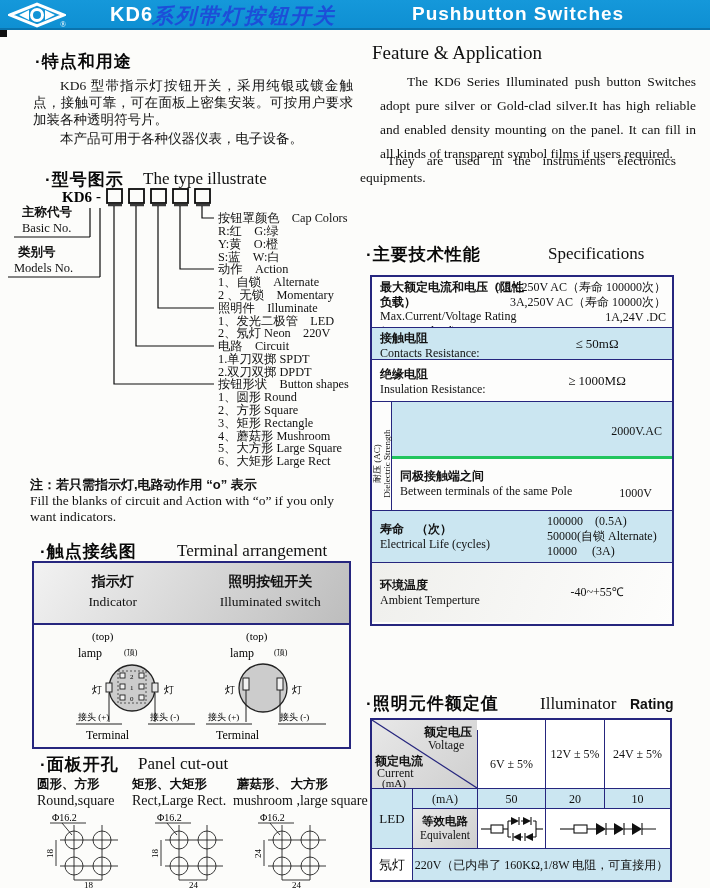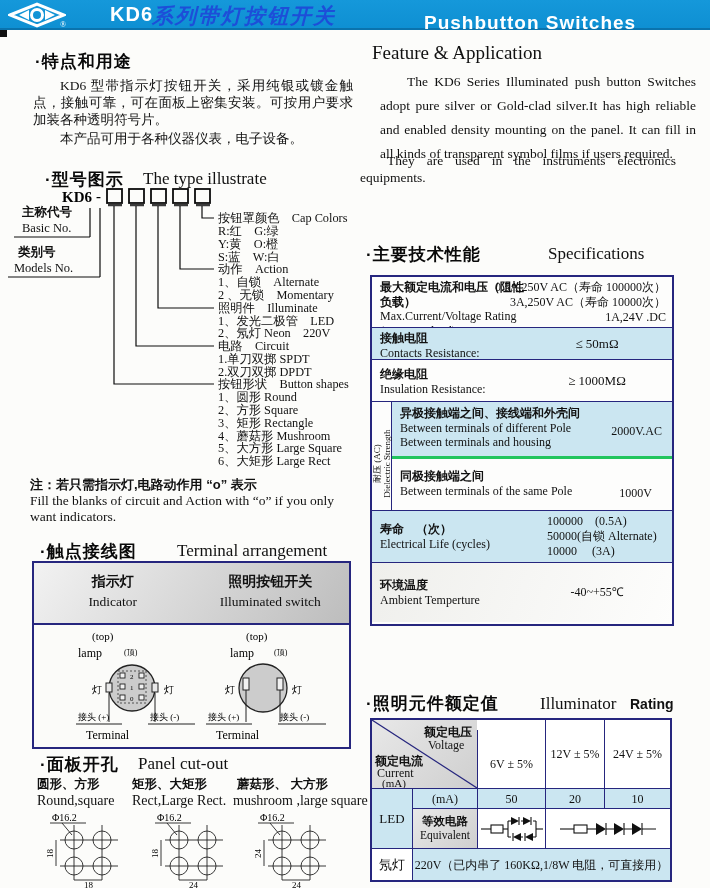--- a/index.html
+++ b/index.html
@@ -7,22 +7,22 @@
         font-family:"Liberation Serif", serif;color:#111;}
   .abs{position:absolute;}
   
   .banner{left:0;top:0;width:710px;height:30px;background:linear-gradient(#1598da,#0e8fd2);}
   .banner-edge{left:0;top:28px;width:710px;height:2px;background:#0a73ad;}
   .banner-notch{left:0;top:30px;width:7px;height:7px;background:#101010;}
   .banner-model{left:110px;top:3px;font-family:"Liberation Sans",sans-serif;font-weight:bold;
         font-size:20px;color:#fff;letter-spacing:1px;}
   .banner-cn{left:152px;top:2px;font-family:"Liberation Sans",sans-serif;font-weight:bold;
         font-style:italic;font-size:21px;color:#1d4ed8;letter-spacing:2px;}
-  .banner-en{left:412px;top:12px;font-family:"Liberation Sans",sans-serif;font-weight:bold;
-        font-size:19px;color:#fff;letter-spacing:1px;margin-left:12px;}
+  .banner-en{left:412px;top:3px;font-family:"Liberation Sans",sans-serif;font-weight:bold;
+        font-size:19px;color:#fff;letter-spacing:1px;}
   
   .h-cn{font-family:"Liberation Sans",sans-serif;font-weight:bold;font-size:17px;color:#090909;
         letter-spacing:1px;white-space:nowrap;}
   .h-en{font-size:17px;white-space:nowrap;}
   
   .para{font-size:13.5px;line-height:17px;text-align:justify;text-indent:2em;}
   .tline{font-size:12.3px;white-space:nowrap;line-height:12.8px;}
   .small-cn{font-size:12.5px;font-weight:bold;font-family:"Liberation Sans",sans-serif;white-space:nowrap;}
   .small-en{font-size:12.5px;white-space:nowrap;font-family:Liberation Serif, serif;}
   
@@ -288,25 +288,20 @@
       <div class="sval" style="left:160px;top:13px;width:130px;text-align:center;font-size:13px">≥ 1000MΩ</div>
     </div>
     <div class="srow" style="top:124px;height:109px">
       <div class="vcell">
         <div class="vtext">
           <span>耐压 (AC)</span><br>
           <span>Dielectric Strength</span>
         </div>
       </div>
       <div class="blue" style="position:absolute;left:20px;top:0;right:0;height:54px">
-        <div class="slabel" style="left:8px;top:4px">
-          <span class="cn">异极接触端之间、接线端和外壳间</span>
-          <span>Between terminals of different Pole</span><br>
-          <span>Between terminals and housing</span>
-        </div>
         <div class="sval" style="right:10px;top:22px">2000V.AC</div>
       </div>
       <div style="position:absolute;left:20px;top:54px;right:0;height:62px;border-top:3px solid #22c55e;box-sizing:border-box">
         <div class="slabel" style="left:8px;top:10px">
           <span class="cn">同极接触端之间</span>
           <span>Between terminals of the same  Pole</span>
         </div>
         <div class="sval" style="right:20px;top:27px">1000V</div>
       </div>
     </div>

